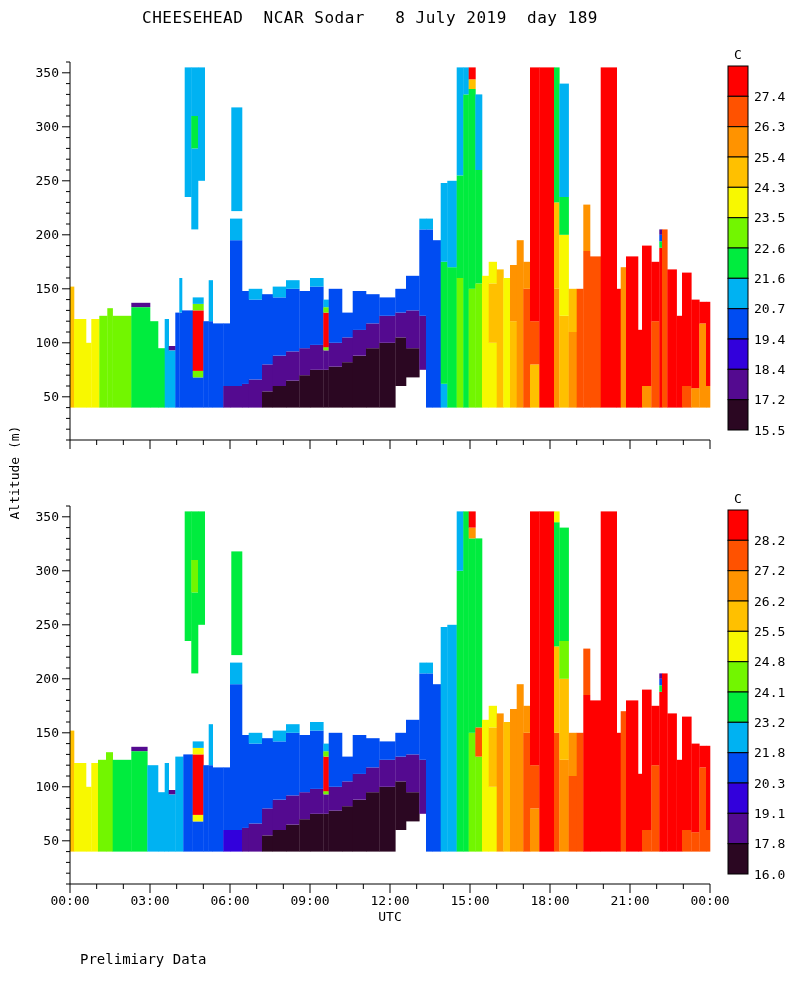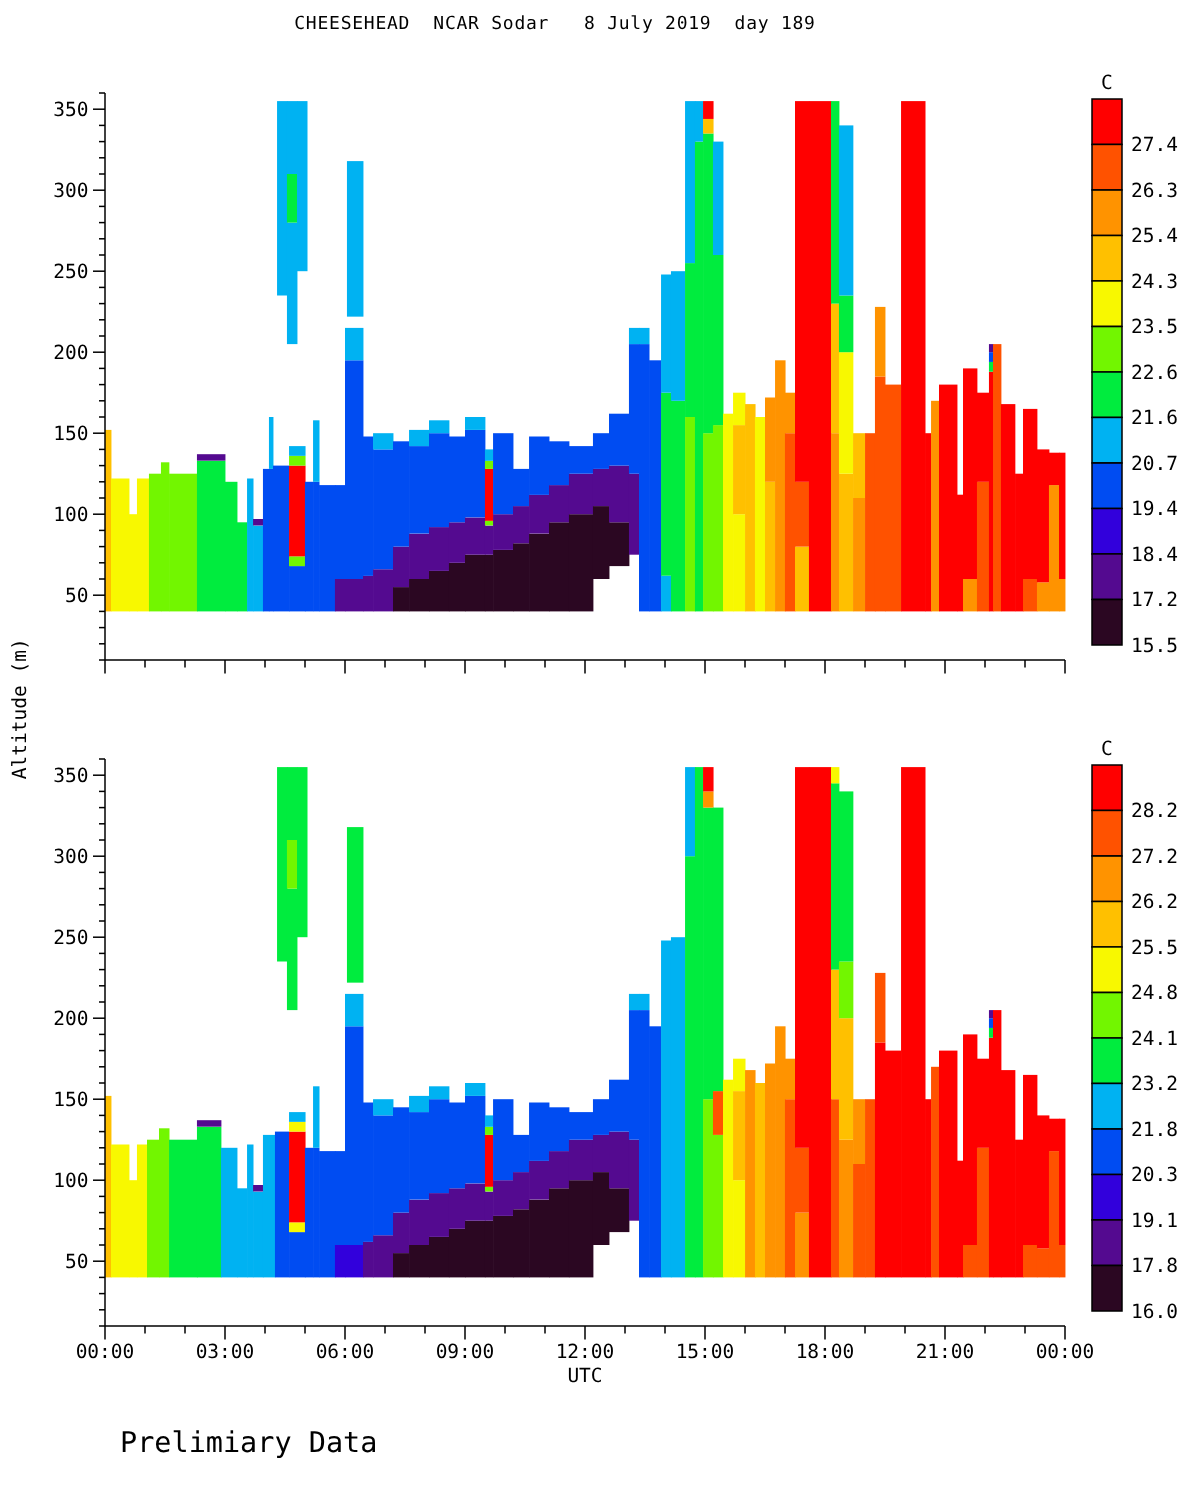--- a/index.html
+++ b/index.html
@@ -1,25 +1,25 @@
 <!DOCTYPE html>
 <html><head>
 <meta charset="utf-8">
 <style>
   html,body{margin:0;padding:0;background:#fff;}
   #page{position:relative;width:800px;height:1000px;background:#fff;overflow:hidden;
         font-family:"DejaVu Sans Mono","Liberation Mono",monospace;color:#000;}
   .abs{position:absolute;}
-  #main-title{top:8px;left:0;width:740px;text-align:center;font-size:12px;white-space:pre;letter-spacing:0.5px;}
+  #main-title{top:8px;left:0;width:740px;text-align:center;font-size:16px;white-space:pre;letter-spacing:0.5px;}
   .chart-title{left:70px;width:640px;text-align:center;font-size:13px;white-space:pre;}
   #chart1-title{top:45px;}
   #chart2-title{top:489px;}
   #y-axis-label{left:-86px;top:465px;width:200px;text-align:center;font-size:13px;
                 transform:rotate(-90deg);}
-  #footer-note{left:80px;top:951px;font-size:19px;}
+  #footer-note{left:80px;top:951px;font-size:14px;}
   svg{position:absolute;left:0;top:0;}
   svg text{font-family:"DejaVu Sans Mono","Liberation Mono",monospace;font-size:13px;fill:#000;}
 </style>
 </head>
 <body>
 
 <div id="page">
   <svg id="plot" width="800" height="1000" viewBox="0 0 800 1000">
       <g>
         <g>

